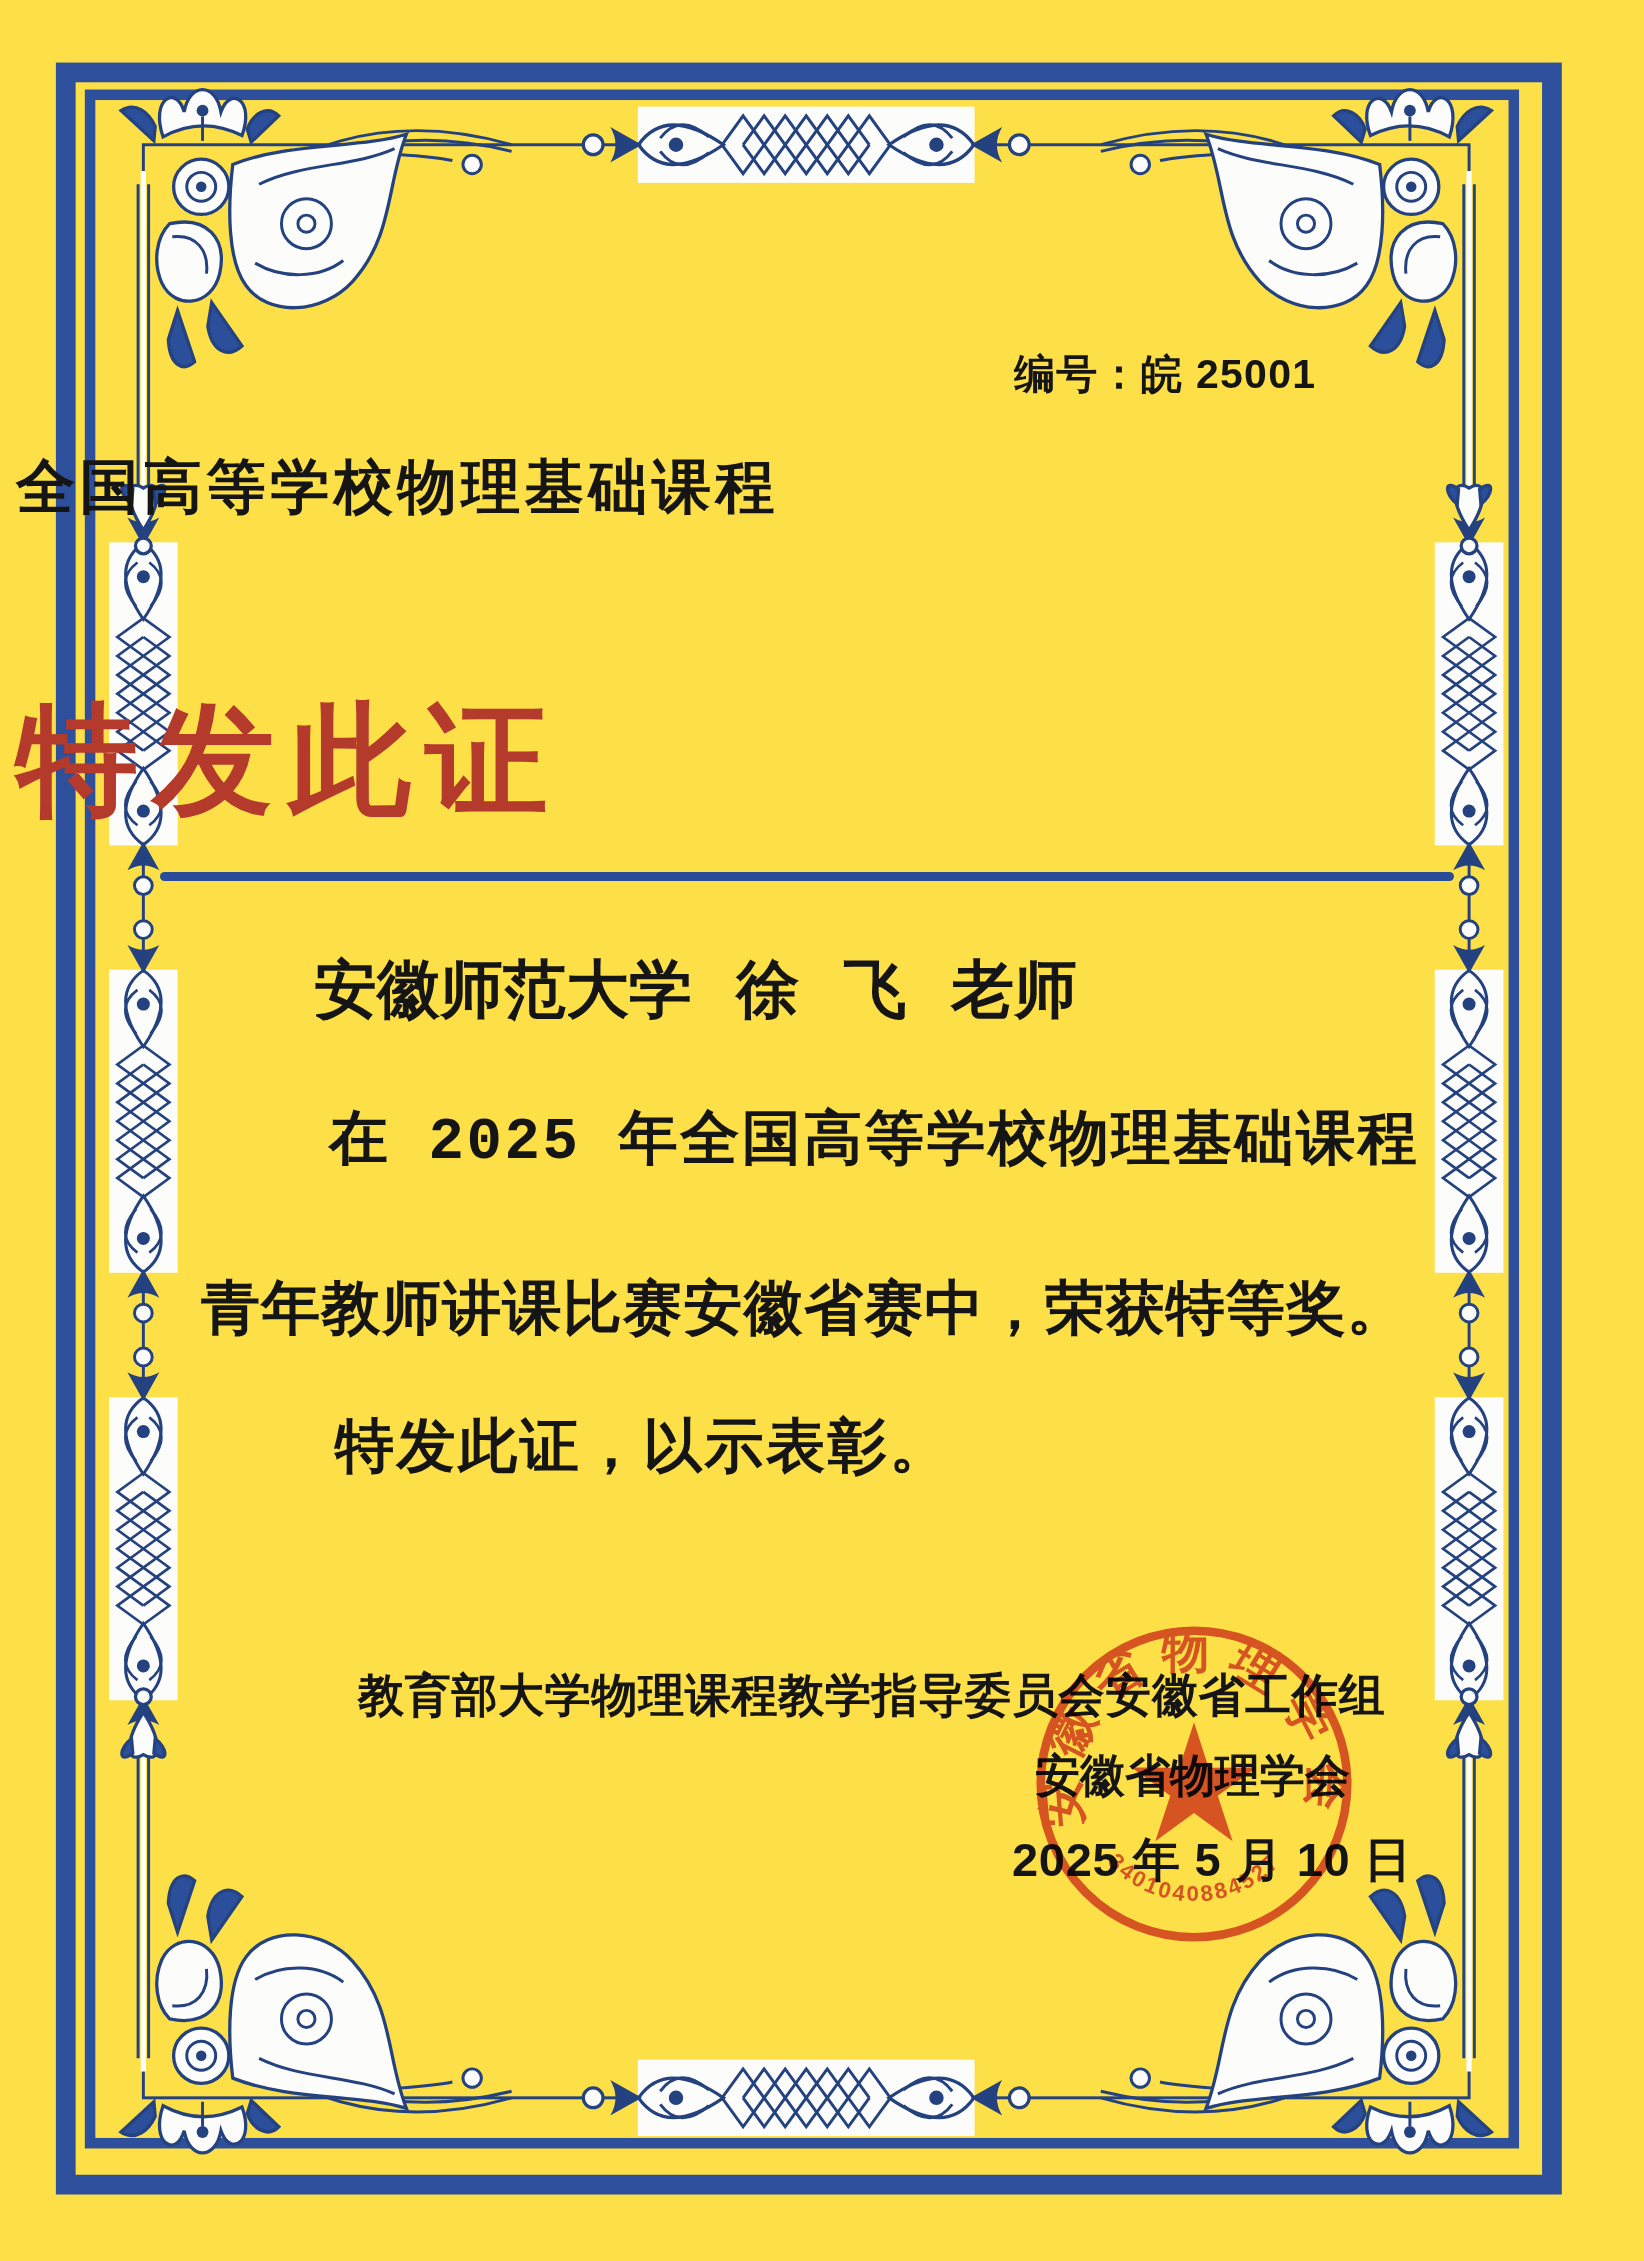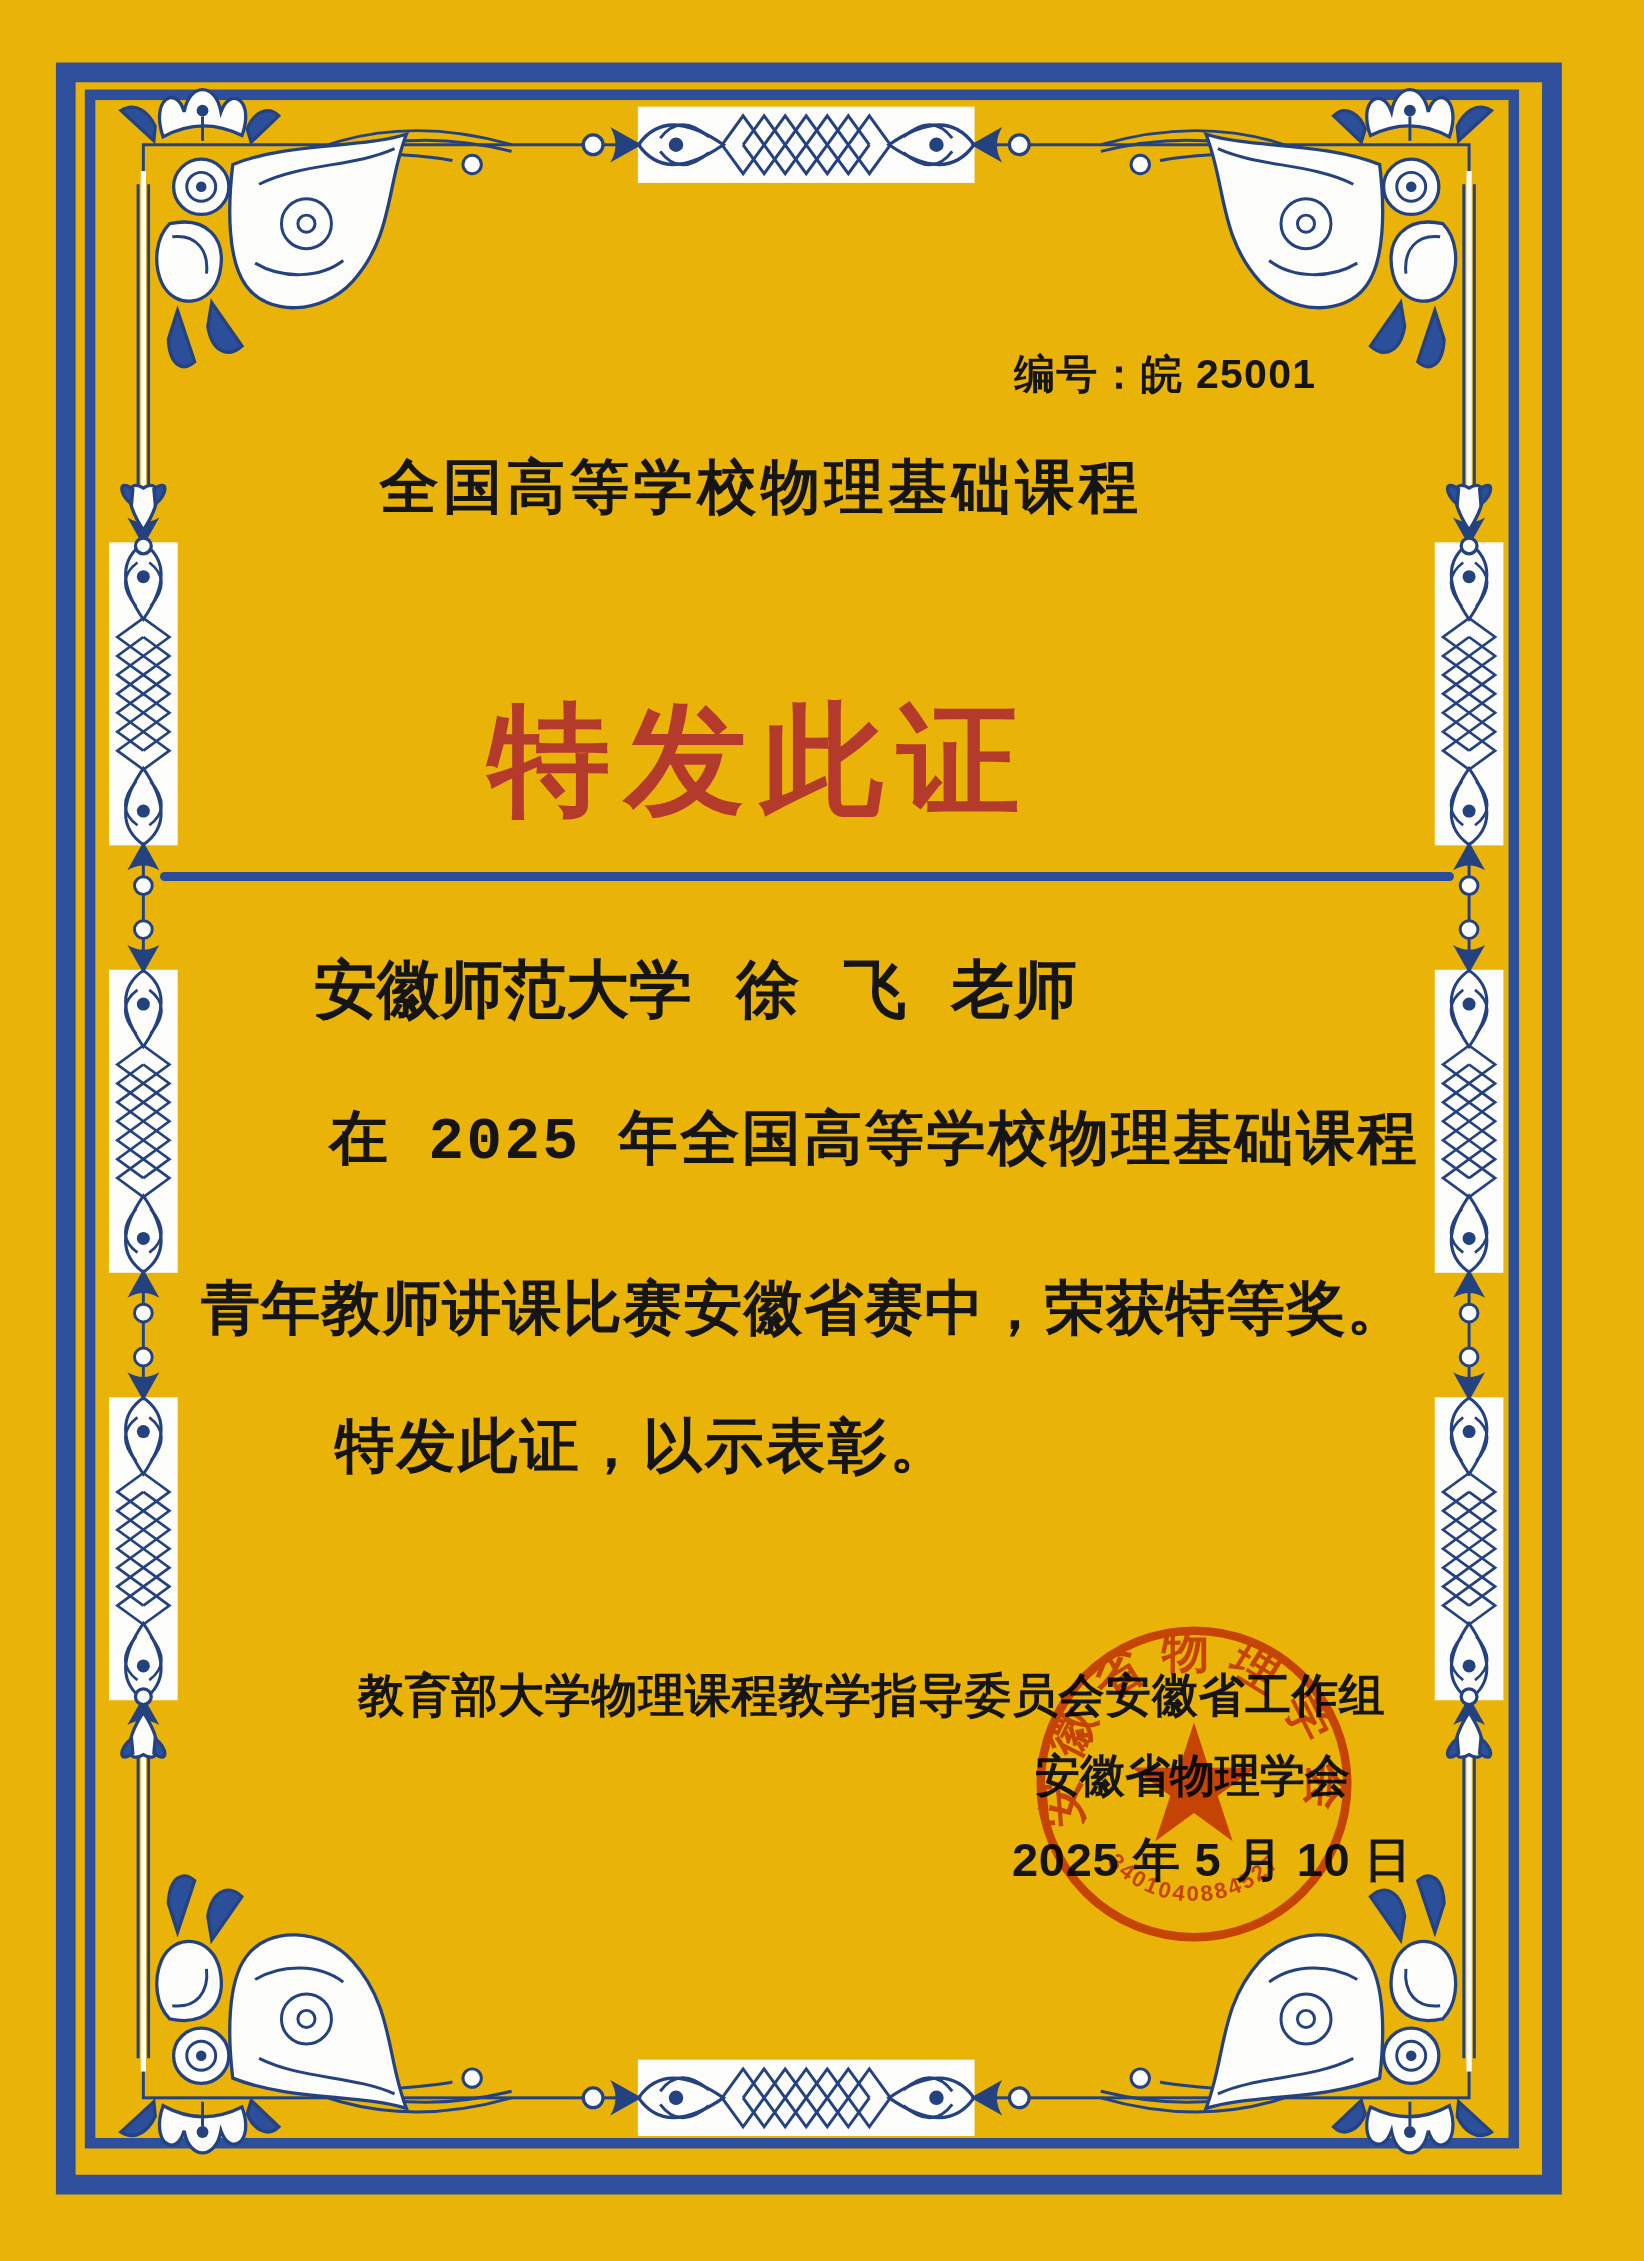--- a/index.html
+++ b/index.html
@@ -1,25 +1,25 @@
 <!DOCTYPE html>
 <html style="font-size:10.5px"><head>
 <meta charset="utf-8">
 <style>
   html,body{margin:0;padding:0;background:#e9e9e6;}
   .page{
     position:relative;
     width:1644px;height:2261px;
-    background:#eab308;
+    background:#fde047;
     overflow:hidden;
     font-family:"Liberation Sans", sans-serif;
     color:#151515;
   }
   .abs{position:absolute;line-height:1;white-space:nowrap;}
-  .center{left:8px;width:1506px;text-align:center;}
+  .center{left:16px;width:1506px;text-align:left;}
   .hei{font-family:"Liberation Sans", sans-serif;font-weight:bold;}
   .kai{font-family:"DejaVu Serif", serif;font-weight:bold;}
 
   .serial{top:354px;left:1014px;font-size:41px;letter-spacing:1.3px;}
   .title1{top:458px;font-size:59px;letter-spacing:4.6px;}
   .title2{top:581px;font-size:59px;letter-spacing:4.6px;}
   .heading{top:698px;font-size:122px;letter-spacing:14.5px;color:#b43a2b;}
   .rule{top:872px;left:160px;width:1294px;height:9.2px;border-radius:4.6px;background:#2b4c99;}
   .recipient{top:958px;left:314px;font-size:63px;word-spacing:22.4px;}
   .body1{top:1113px;left:329px;font-size:59px;letter-spacing:2.6px;font-family:Liberation Mono, monospace;}

